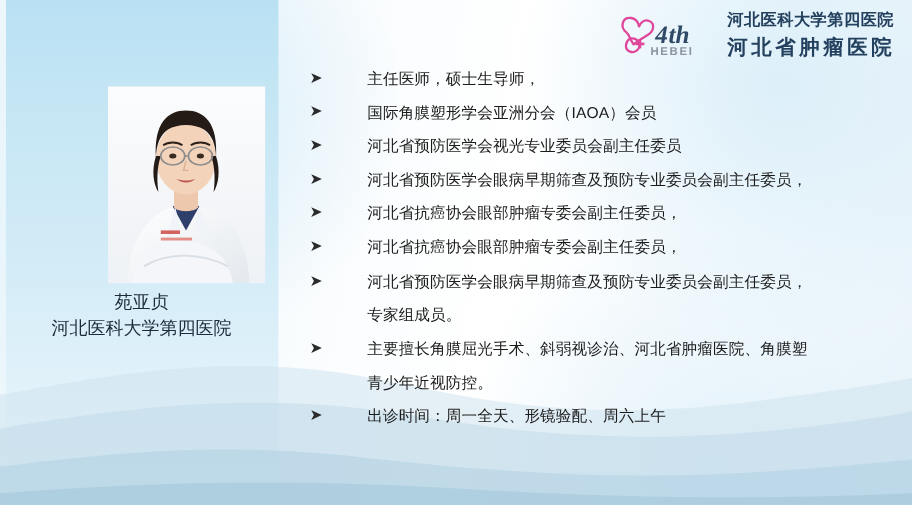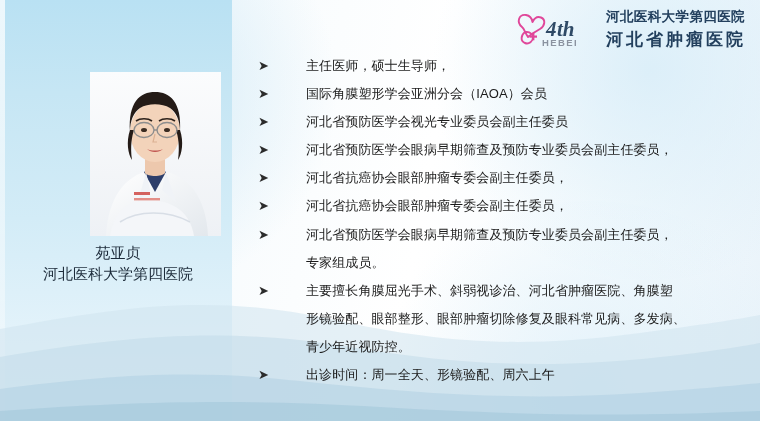--- a/index.html
+++ b/index.html
@@ -188,24 +188,20 @@
     <div class="row">
       <span class="marker blank"></span>
       <span class="txt">专家组成员。</span>
     </div>
     <div class="row">
       <span class="marker">➤</span>
       <span class="txt">主要擅长角膜屈光手术、斜弱视诊治、河北省肿瘤医院、角膜塑</span>
     </div>
     <div class="row">
       <span class="marker blank"></span>
-      <span class="txt">形镜验配、眼部整形、眼部肿瘤切除修复及眼科常见病、多发病、</span>
-    </div>
-    <div class="row">
-      <span class="marker blank"></span>
       <span class="txt">青少年近视防控。</span>
     </div>
     <div class="row">
       <span class="marker">➤</span>
       <span class="txt">出诊时间：周一全天、形镜验配、周六上午</span>
     </div>
 
   </div>
 </div>
 

